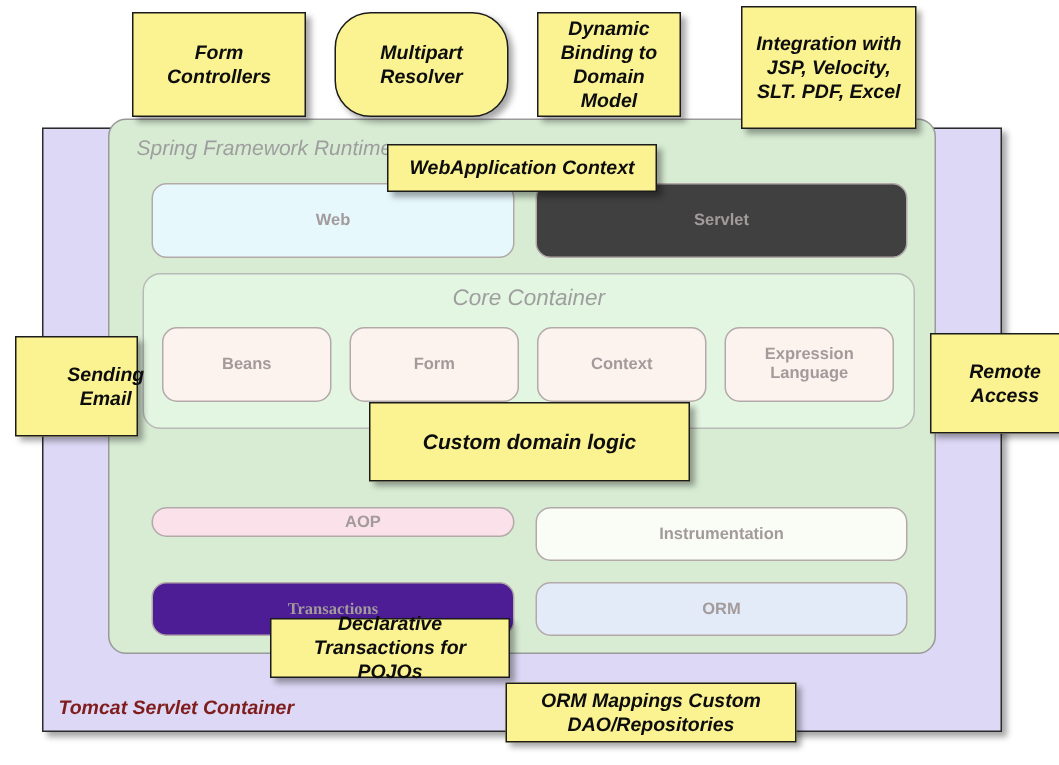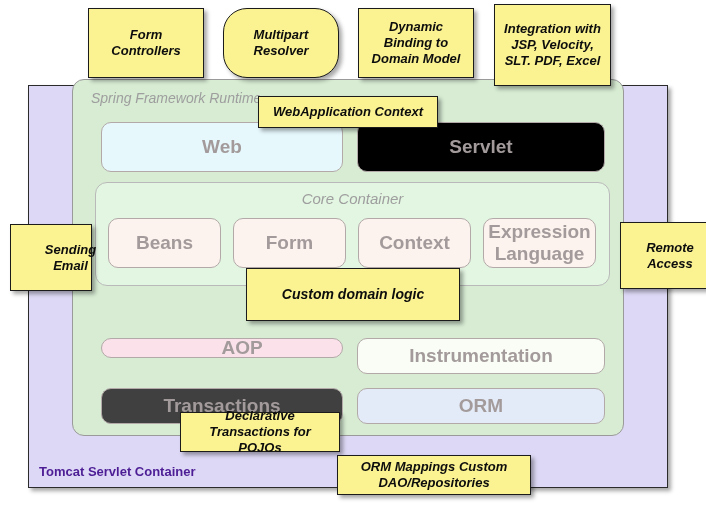--- a/index.html
+++ b/index.html
@@ -29,21 +29,22 @@
     border: 1px solid #2b2b2b;
     box-shadow: 3px 3px 4px rgba(0,0,0,0.35);
     box-sizing: border-box;
   }
   .tomcat-label {
     position: absolute;
     left: 10px;
     bottom: 8px;
     font-size: 13px;
     font-weight: bold;
-    color: #4c1d95;
+    font-style: italic;
+    color: #7f1d1d;
     white-space: nowrap;
   }
 
   
   .spring-box {
     position: absolute;
     left: 72px;
     top: 79px;
     width: 552px;
     height: 357px;
@@ -65,29 +66,29 @@
   
   .module {
     position: absolute;
     border: 1px solid #b3a9a9;
     border-radius: 10px;
     box-sizing: border-box;
     display: flex;
     align-items: center;
     justify-content: center;
     text-align: center;
-    font-size: 19px;
+    font-size: 11px;
     font-weight: bold;
     color: #a39b9b;
     line-height: 1.15;
   }
 
   
   .mod-web     { left: 101px; top: 122px; width: 242px; height: 50px; background: #e7f8fd; }
-  .mod-servlet { left: 357px; top: 122px; width: 248px; height: 50px; background: #000000; }
+  .mod-servlet { left: 357px; top: 122px; width: 248px; height: 50px; background: #404040; }
 
   
   .core-box {
     position: absolute;
     left: 95px;
     top: 182px;
     width: 515px;
     height: 104px;
     background: #e3f6e2;
     border: 1px solid #b9b9b9;
@@ -109,21 +110,21 @@
   .mod-beans   { left: 108px; top: 218px; width: 113px; height: 50px; background: #fdf3ee; align-items: center; }
   .mod-core    { left: 233px; top: 218px; width: 113px; height: 50px; background: #fdf3ee; }
   .mod-context { left: 358px; top: 218px; width: 113px; height: 50px; background: #fdf3ee; }
   .mod-el      { left: 483px; top: 218px; width: 113px; height: 50px; background: #fdf3ee; }
 
   
   .mod-aop   { left: 101px; top: 338px; width: 242px; height: 20px; background: #fbe1e9; padding-left: 40px; }
   .mod-instr { left: 357px; top: 338px; width: 248px; height: 36px; background: #fafdf5; }
 
   
-  .mod-tx  { left: 101px; top: 388px; width: 242px; height: 36px; background: #404040; }
+  .mod-tx  { left: 101px; top: 388px; width: 242px; height: 36px; background: #4c1d95; font-family: Liberation Serif, serif; }
   .mod-orm { left: 357px; top: 388px; width: 248px; height: 36px; background: #e4ebf8; }
 
   
   .callout {
     position: absolute;
     background: #fbf392;
     border: 1px solid #1b1b1b;
     box-shadow: 3px 3px 4px rgba(0,0,0,0.35);
     box-sizing: border-box;
     display: flex;
@@ -133,21 +134,21 @@
     font-size: 13px;
     font-weight: bold;
     font-style: italic;
     color: #0d0d0d;
     line-height: 1.22;
     padding: 2px 5px;
   }
 
   .co-form       { left: 88px;  top: 8px;   width: 116px; height: 70px; }
   .co-multipart  { left: 223px; top: 8px;   width: 116px; height: 70px; border-radius: 24px; }
-  .co-dynamic    { left: 358px; top: 8px;   width: 116px; height: 70px; }
+  .co-dynamic    { left: 358px; top: 8px;   width: 96px; height: 70px; }
   .co-integration{ left: 494px; top: 4px;   width: 117px; height: 82px; }
   .co-webappctx  { left: 258px; top: 96px;  width: 180px; height: 32px; }
   .co-sending    { left: 10px;  top: 224px; width: 82px;  height: 67px; padding-left: 44px; }
   .co-remote     { left: 620px; top: 222px; width: 100px;  height: 67px; }
   .co-custom     { left: 246px; top: 268px; width: 214px; height: 53px; font-size: 14px; }
   .co-declarative{ left: 180px; top: 412px; width: 160px; height: 40px; }
   .co-orm-map    { left: 337px; top: 455px; width: 194px; height: 40px; }
 </style>
 </head>
 <body>

